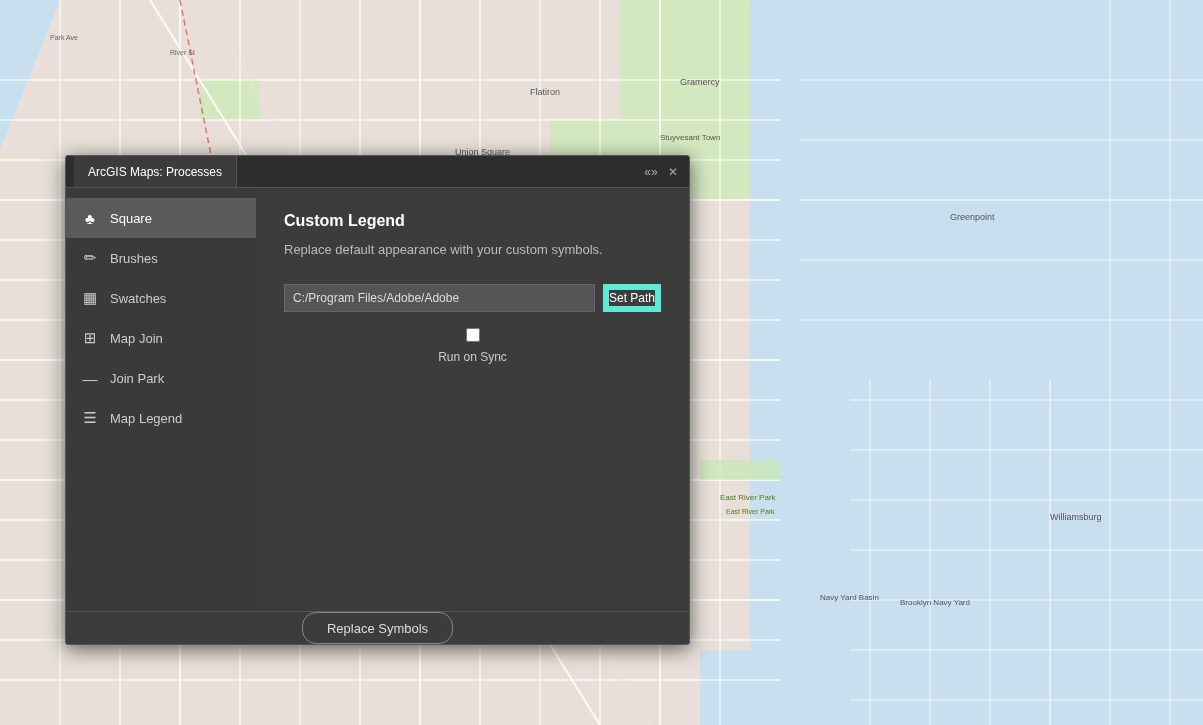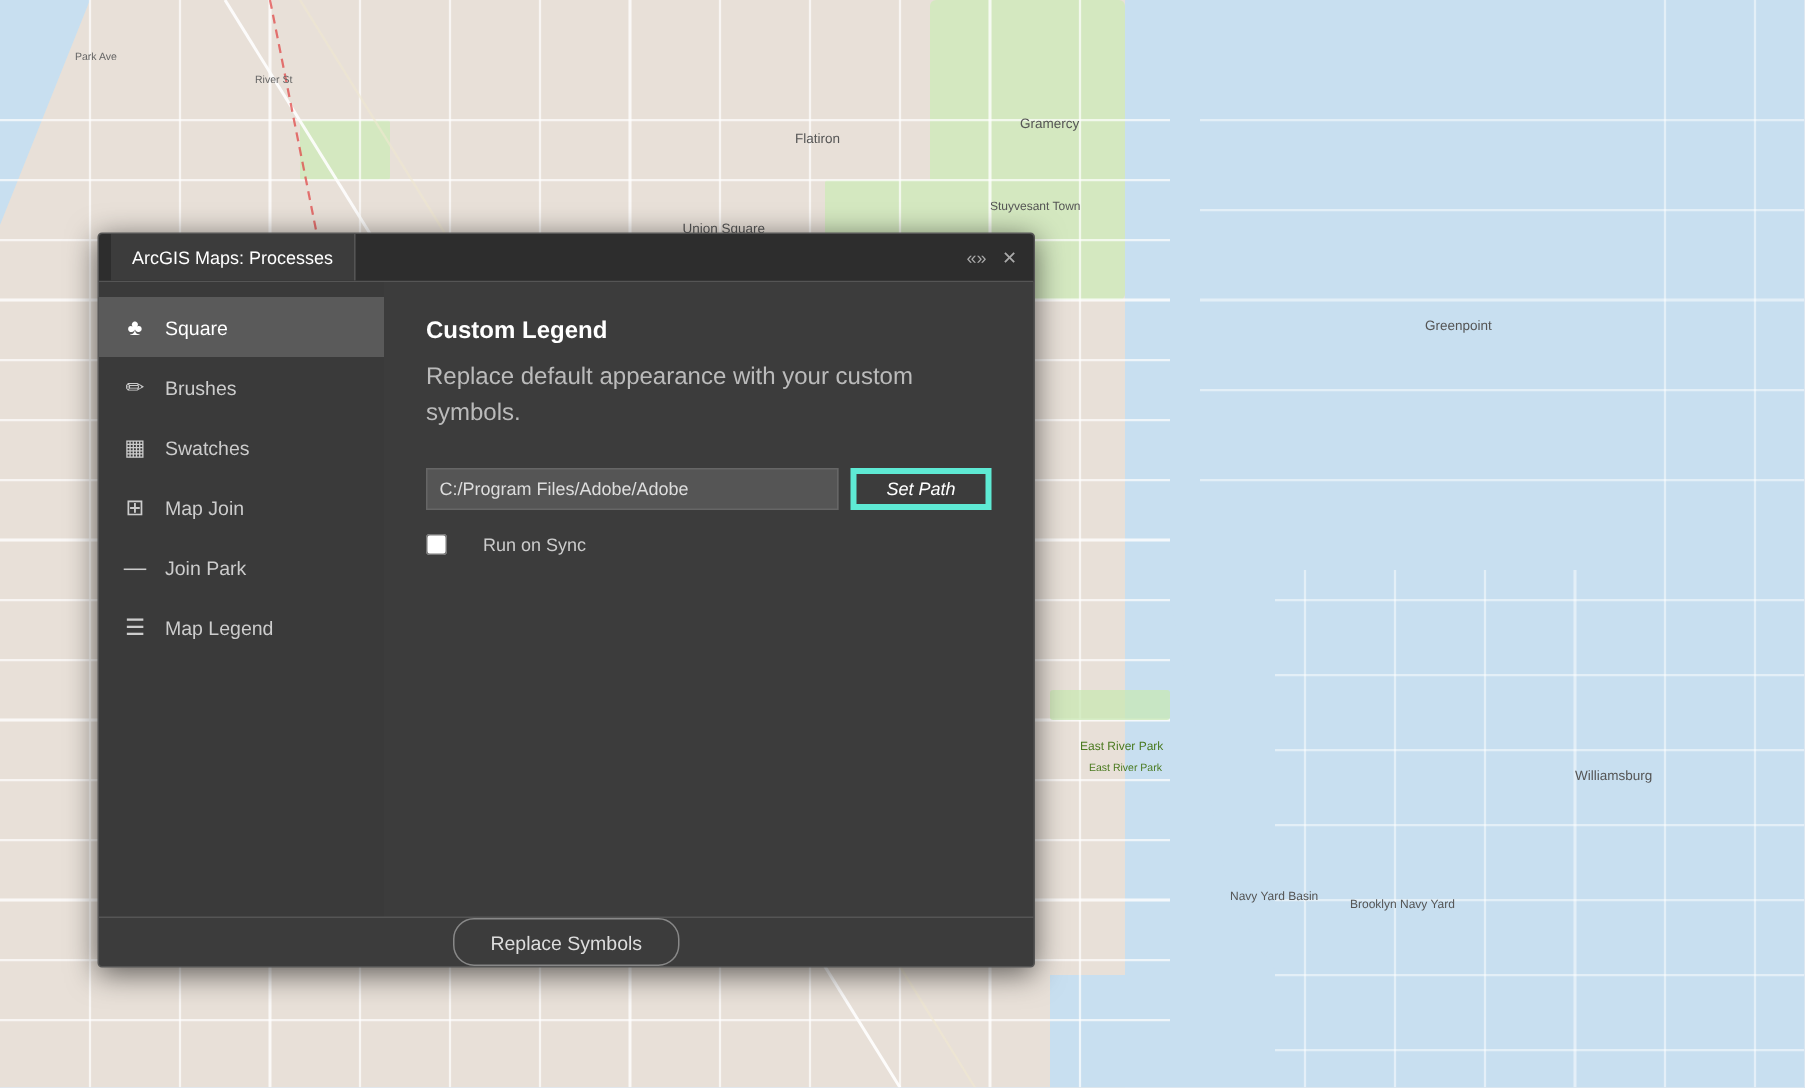--- a/index.html
+++ b/index.html
@@ -142,21 +142,21 @@
     }
 
     #content-title {
       font-size: 16px;
       font-weight: bold;
       color: #fff;
       margin-bottom: 10px;
     }
 
     #content-desc {
-      font-size: 16px;
+      font-size: 13px;
       color: #bbb;
       line-height: 1.5;
       margin-bottom: 24px;
     }
 
     #path-row {
       display: flex;
       align-items: flex-start;
       gap: 8px;
       margin-bottom: 16px;
@@ -168,34 +168,34 @@
       background: #555;
       border: 1px solid #666;
       color: #ddd;
       padding: 0 8px;
       font-size: 12px;
       outline: none;
     }
 
     #set-path-btn {
       height: 28px;
-      padding: 0 20px;
+      padding: 0 0;
       background: #3c3c3c;
-      border: 4px solid #5eead4;
+      border: 6px solid #5eead4;
       color: #fff;
       font-size: 12px;
       cursor: pointer;
       white-space: nowrap;
-      font-style: italic;
     }
 
     #run-sync-row {
       display: flex;
       align-items: center;
-      gap: 24px;
+      gap: 8px;
+      flex-direction: column;
     }
 
     #run-sync-checkbox {
       width: 14px;
       height: 14px;
       cursor: pointer;
       accent-color: #888;
     }
 
     #run-sync-label {

